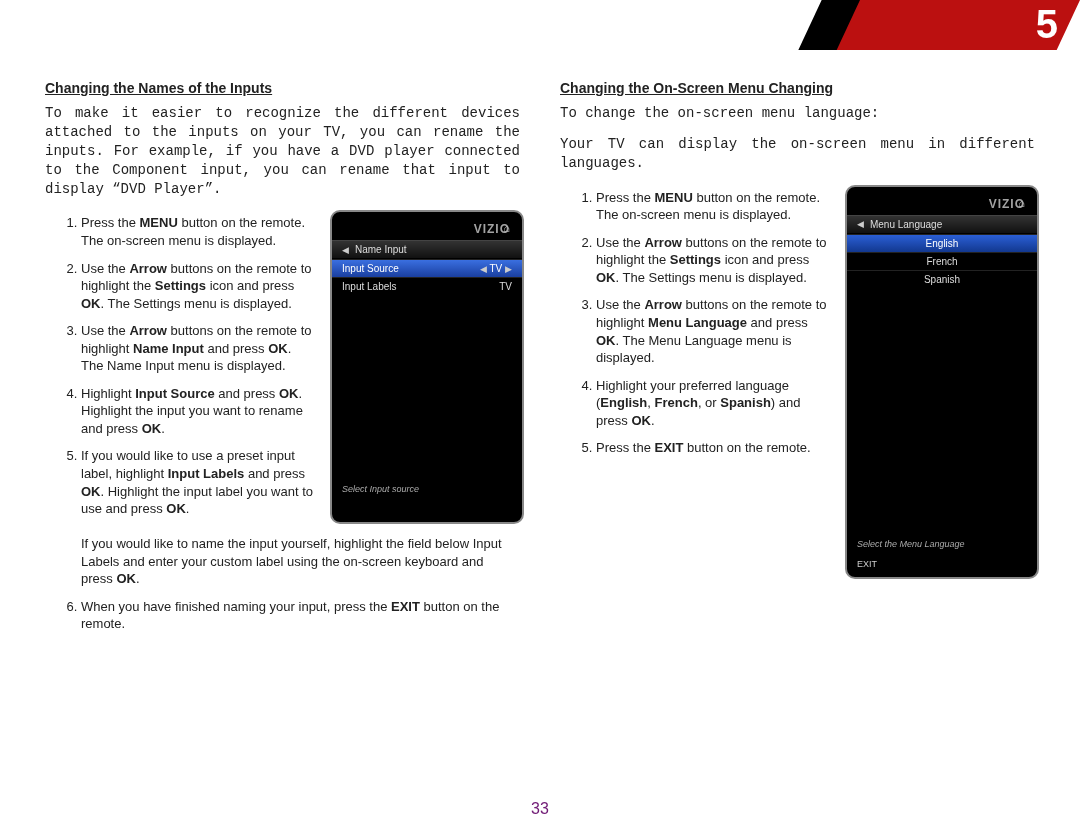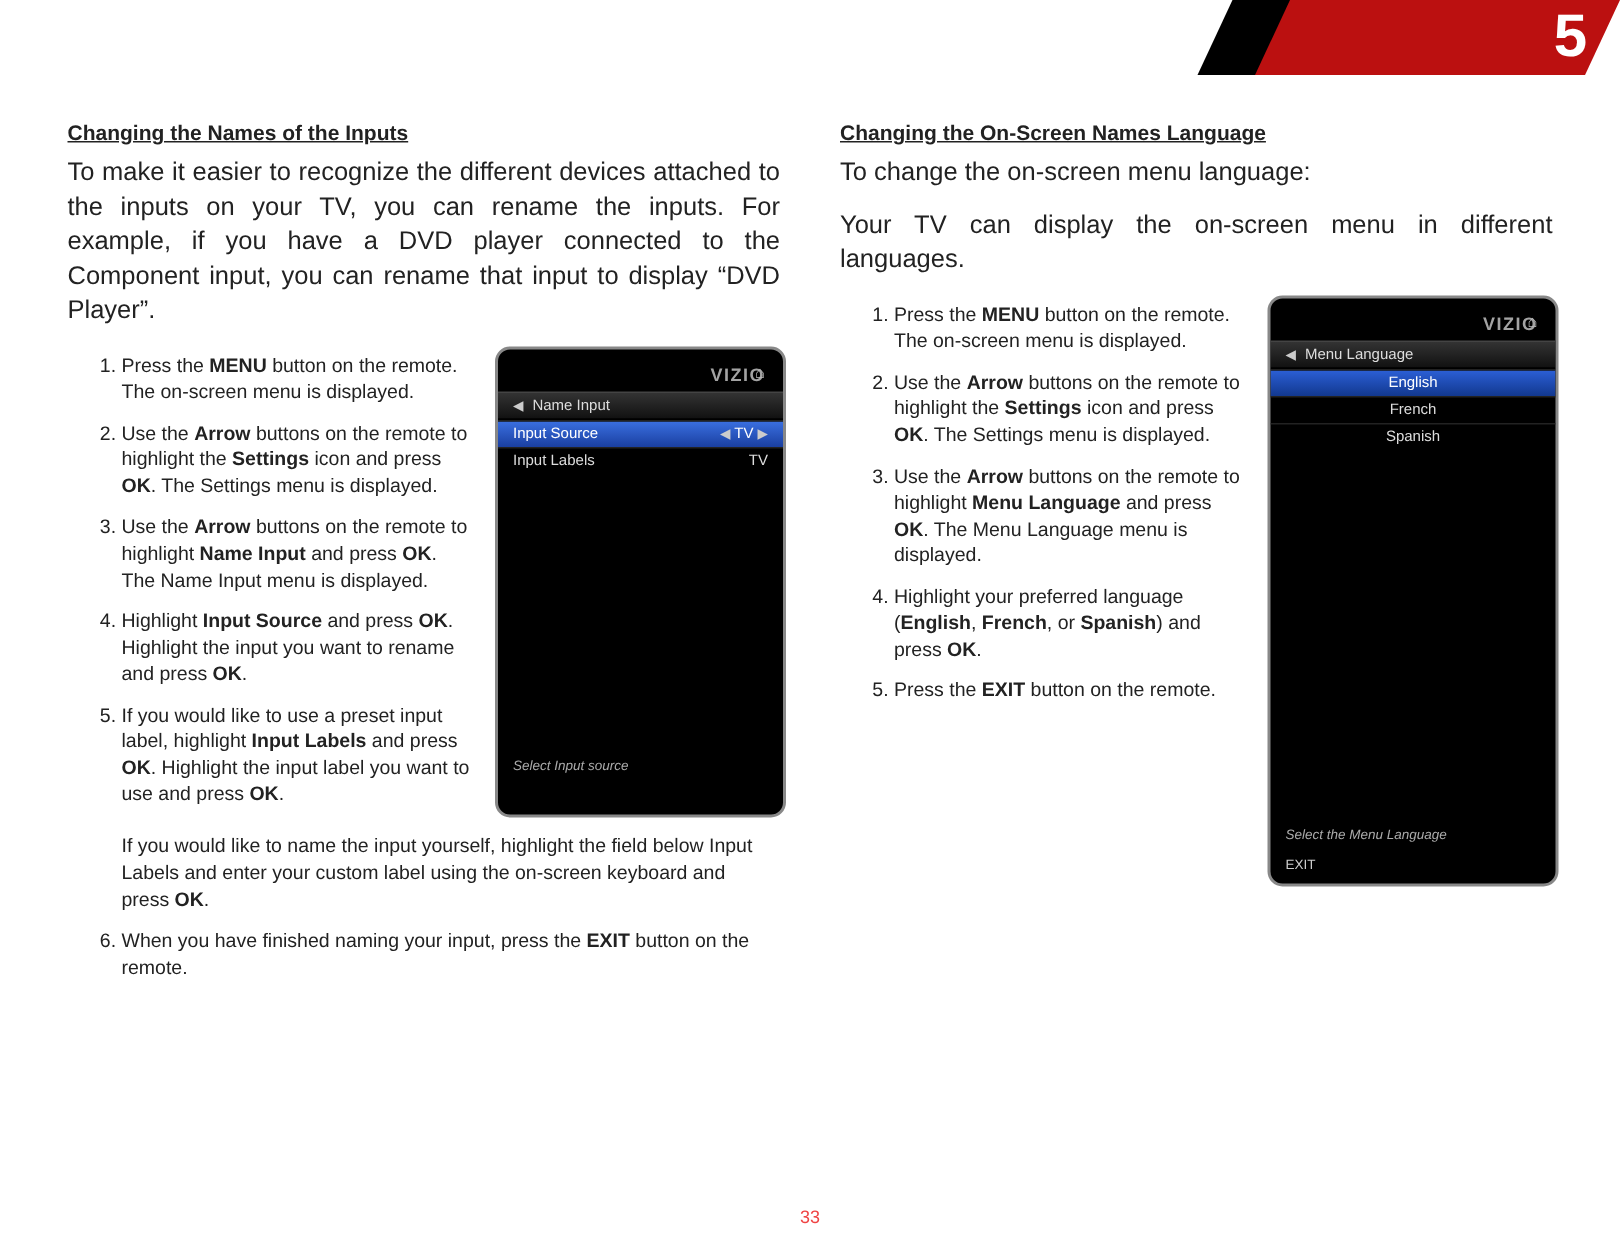--- a/index.html
+++ b/index.html
@@ -4,35 +4,35 @@
 <style>
   html,body{margin:0;padding:0;width:1080px;height:834px;background:#fff;font-family:Arial,Helvetica,sans-serif;color:#222;}
   .page{position:relative;width:1080px;height:834px;overflow:hidden;}
   .chapter-tab{position:absolute;top:0;right:0;width:260px;height:50px;}
   .chapter-tab .red{position:absolute;top:0;right:0;width:220px;height:50px;background:#bb1010;transform:skewX(-25deg);transform-origin:top right;}
   .chapter-tab .red2{position:absolute;top:0;left:-10px;width:60px;height:50px;background:#000;transform:skewX(-25deg);}
   .chapter-tab .num{position:absolute;top:0;right:22px;width:200px;height:50px;color:#fff;font-size:40px;font-weight:bold;line-height:48px;text-align:right;}
   .cols{position:absolute;top:80px;left:45px;right:45px;display:flex;gap:40px;}
   .col{width:480px;}
   h3{font-size:14px;font-weight:bold;margin:0 0 8px 0;text-decoration:underline;}
-  p{font-size:17px;line-height:1.35;margin:0 0 12px 0;text-align:justify;}
+  p{font-size:14px;line-height:1.35;margin:0 0 12px 0;text-align:justify;font-family:Liberation Mono, monospace;}
   ol{font-size:13px;line-height:1.35;margin:16px;padding-left:20px;}
   li{margin-bottom:10px;text-align:left;}
   .wrap-img{float:right;width:190px;margin:0 0 8px 14px;}
   .tv-screen{width:190px;height:310px;background:#000;border-radius:10px;border:2px solid #888;box-shadow:0 0 2px #000 inset;color:#ddd;font-size:10px;position:relative;overflow:hidden;}
   .tv-logo{font-family:Arial,sans-serif;font-weight:bold;letter-spacing:1px;font-size:12px;color:#a3a3a3;padding:10px 12px 4px;text-align:right;}
   .tv-title{background:linear-gradient(#333,#111);padding:3px 10px;border-top:1px solid #444;border-bottom:1px solid #000;display:flex;align-items:center;gap:6px;}
   .tv-arrow{font-size:9px;color:#ccc;}
   .tv-row{display:flex;justify-content:space-between;padding:3px 10px;border-top:1px solid #222;}
   .tv-row.sel{background:linear-gradient(#3a6fe0,#1a3fa0);color:#fff;}
   .tv-row.sel2{background:linear-gradient(#2b5fd5,#12388f);color:#fff;}
   .tv-home{position:absolute;top:10px;right:12px;color:#bbb;font-size:11px;}
   .tv-hint{position:absolute;bottom:28px;left:10px;font-size:9px;color:#aaa;font-style:italic;}
   .tv-exit{position:absolute;bottom:8px;left:10px;font-size:9px;color:#ccc;}
-  .page-num{position:absolute;bottom:16px;left:0;right:0;text-align:center;font-size:12px;color:#ef4444;}
+  .page-num{position:absolute;bottom:16px;left:0;right:0;text-align:center;font-size:16px;color:#701a75;}
 </style>
 </head>
 <body>
 <div class="page">
 
   <div class="chapter-tab">
     <div class="red2"></div>
     <div class="red"></div>
     <div class="num">5</div>
   </div>
@@ -67,21 +67,21 @@
         <li>Press the <b>MENU</b> button on the remote. The on-screen menu is displayed.</li>
         <li>Use the <b>Arrow</b> buttons on the remote to highlight the <b>Settings</b> icon and press <b>OK</b>. The Settings menu is displayed.</li>
         <li>Use the <b>Arrow</b> buttons on the remote to highlight <b>Name Input</b> and press <b>OK</b>. The Name Input menu is displayed.</li>
         <li>Highlight <b>Input Source</b> and press <b>OK</b>. Highlight the input you want to rename and press <b>OK</b>.</li>
         <li>If you would like to use a preset input label, highlight <b>Input Labels</b> and press <b>OK</b>. Highlight the input label you want to use and press <b>OK</b>.<br><br>If you would like to name the input yourself, highlight the field below Input Labels and enter your custom label using the on-screen keyboard and press <b>OK</b>.</li>
         <li>When you have finished naming your input, press the <b>EXIT</b> button on the remote.</li>
       </ol>
     </div>
 
     <div class="col">
-      <h3>Changing the On-Screen Names Language</h3>
+      <h3>Changing the On-Screen Menu Changing</h3>
       <p>To change the on-screen menu language:</p>
       <p>Your TV can display the on-screen menu in different languages.</p>
 
       <div class="wrap-img">
         <div class="tv-screen" style="height:390px">
           <div class="tv-home">⌂</div>
           <div class="tv-logo">VIZIO</div>
           <div class="tv-title">
             <span class="tv-arrow">◀</span>
             <span>Menu Language</span>

